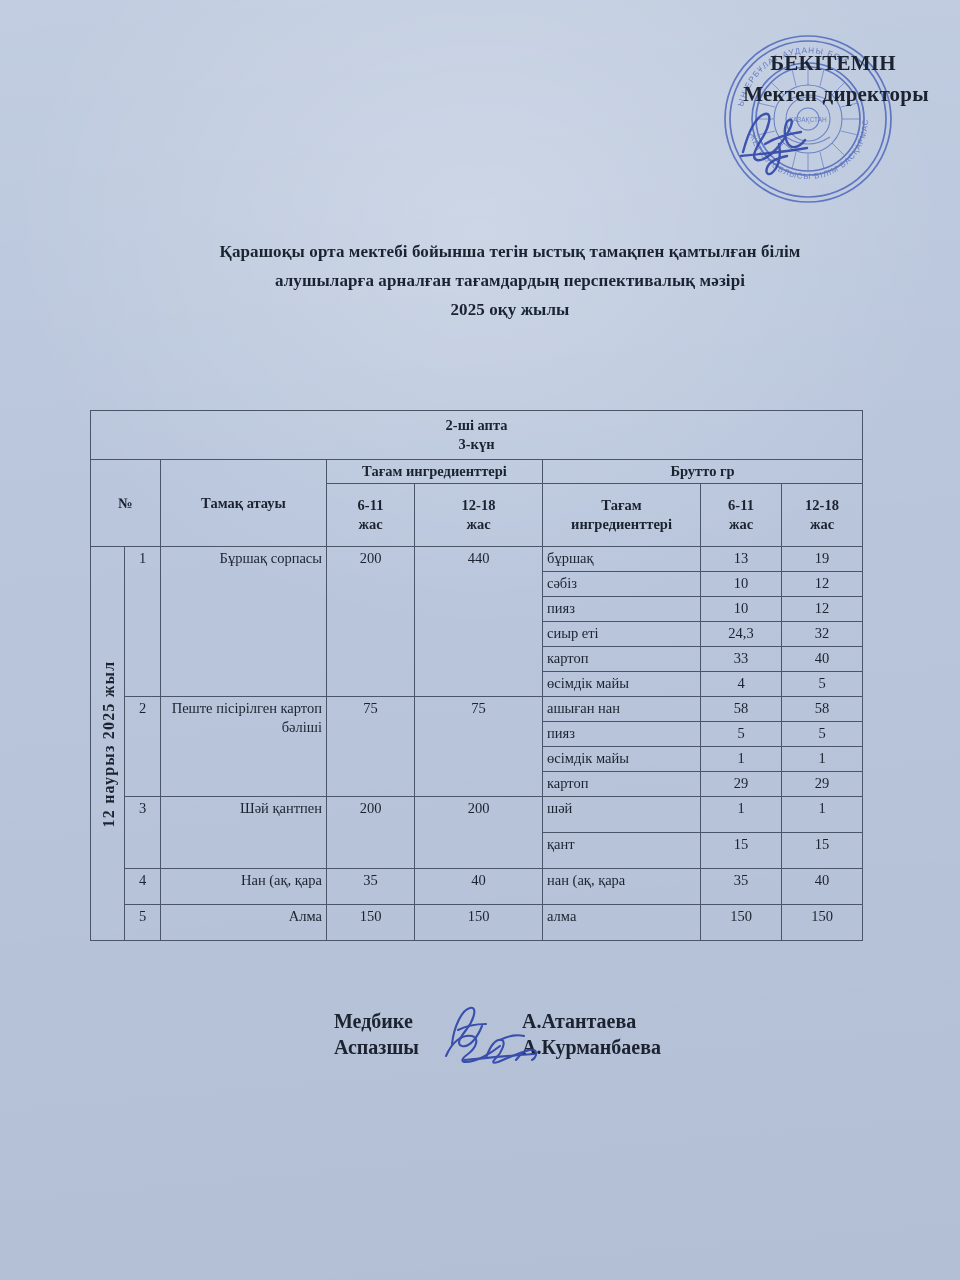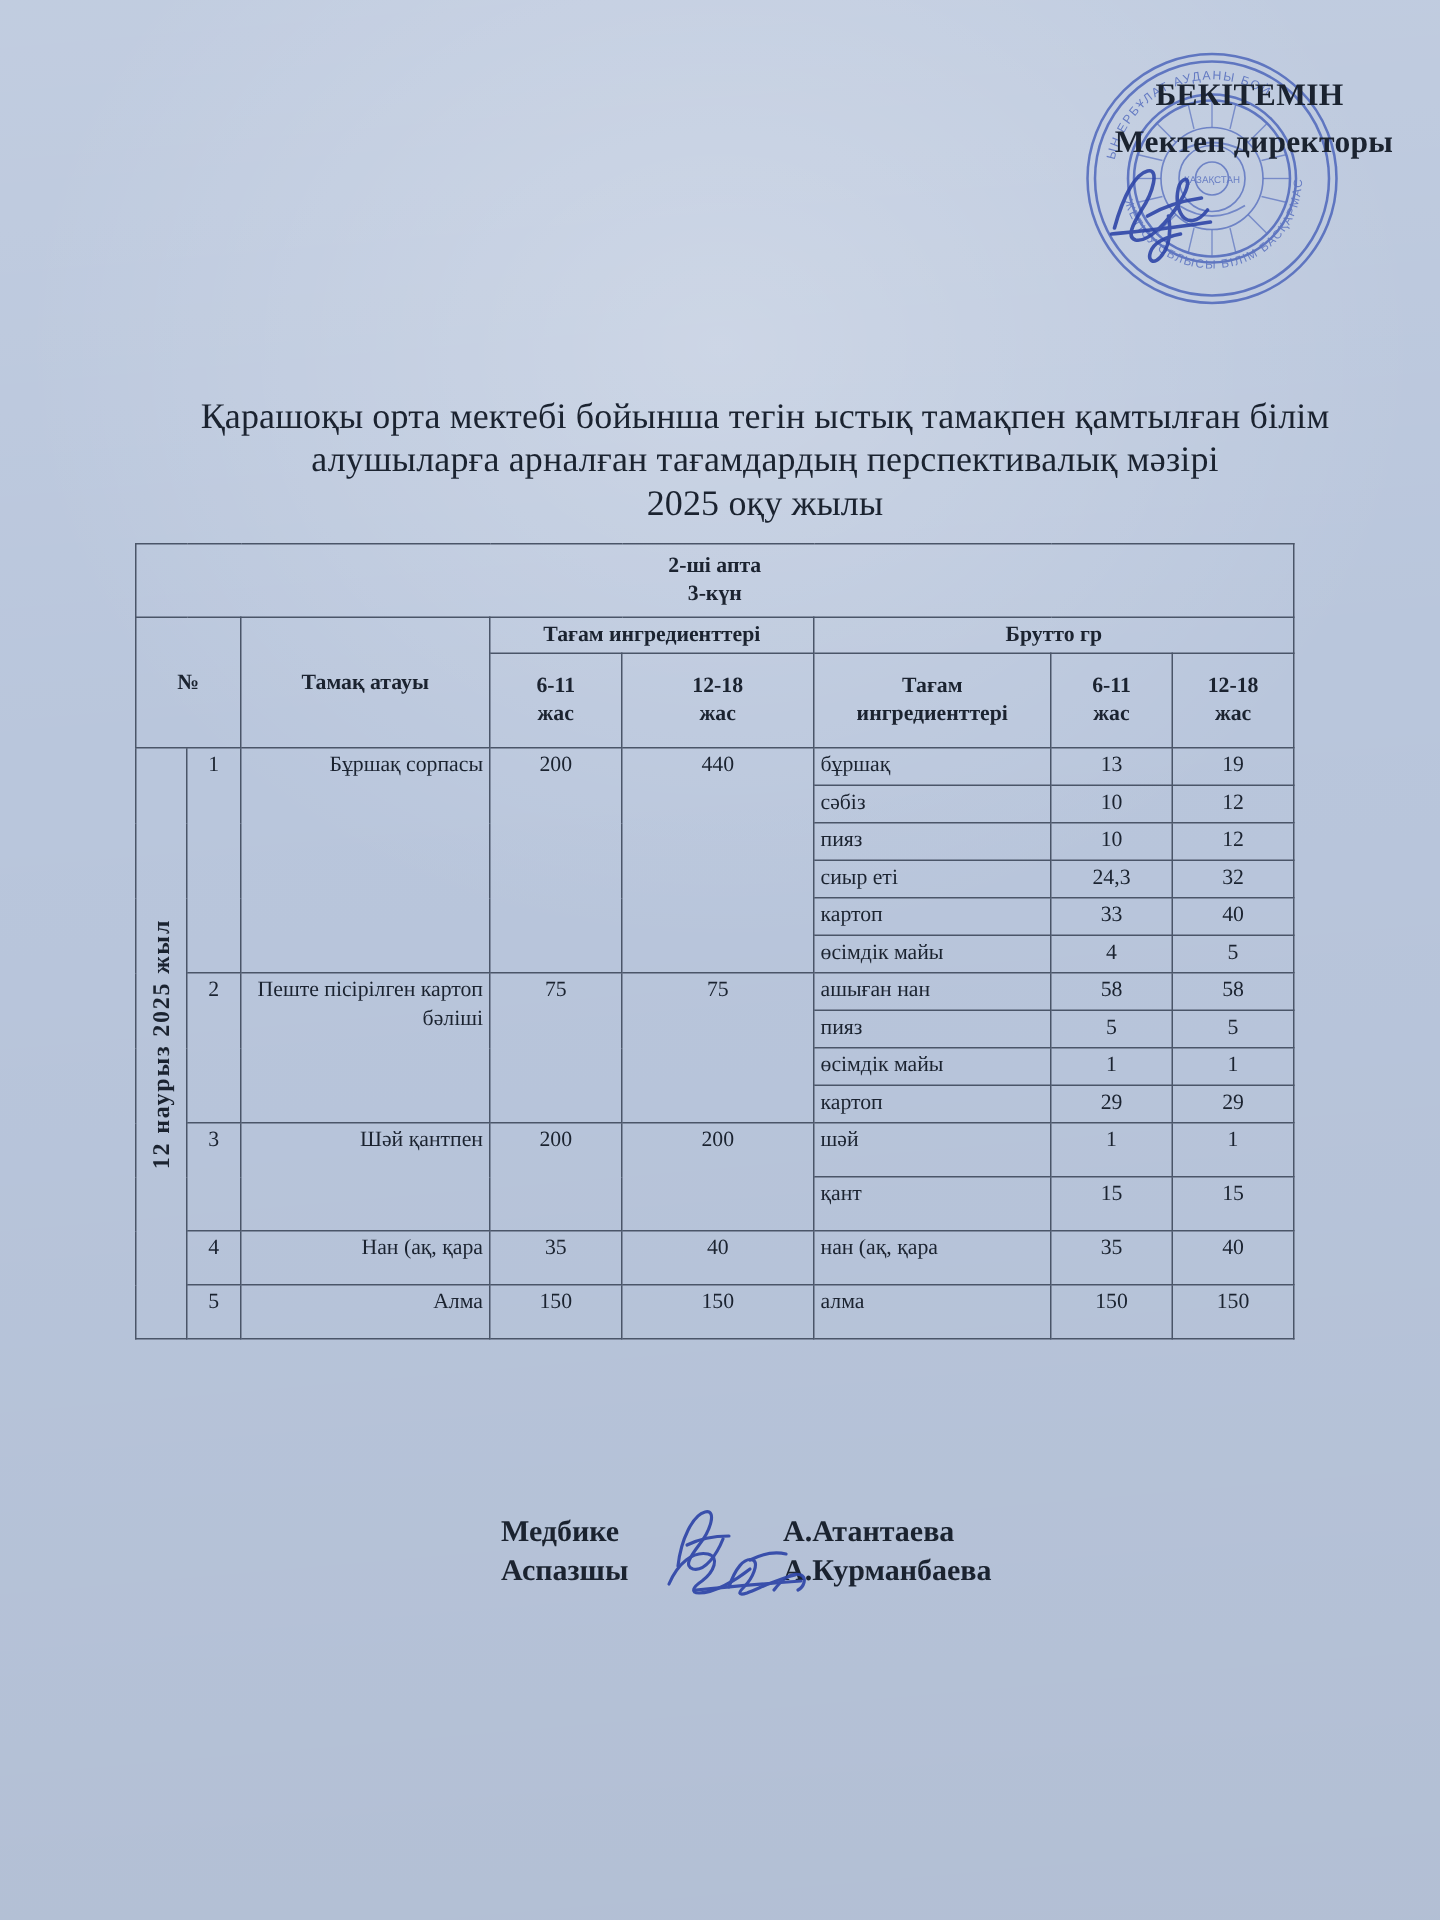--- a/index.html
+++ b/index.html
@@ -62,41 +62,42 @@
     width: 100px;
     height: 80px;
     z-index: 5;
     opacity: .9;
   }
 
   
   .doc-title {
     position: absolute;
     left: 80px;
-    top: 264px;
+    top: 237px;
     width: 860px;
     text-align: center;
-    font-weight: normal;
-    font-size: 24px;
+    font-weight: bold;
+    font-size: 17px;
     line-height: 29px;
     letter-spacing: .1px;
   }
 
   
   .table-wrap {
     position: absolute;
     left: 90px;
     top: 362px;
     width: 772px;
   }
   table.menu {
     border-collapse: collapse;
     width: 772px;
     table-layout: fixed;
     background: transparent;
+    margin-top: 48px;
   }
   table.menu th,
   table.menu td {
     border: 1px solid #4a5568;
     padding: 2px 4px;
     font-size: 14.5px;
     line-height: 19px;
     vertical-align: top;
   }
   table.menu th {

